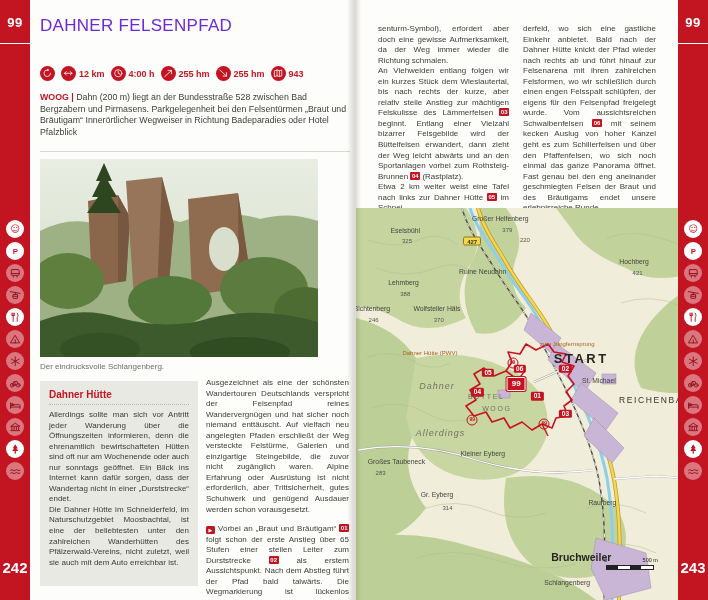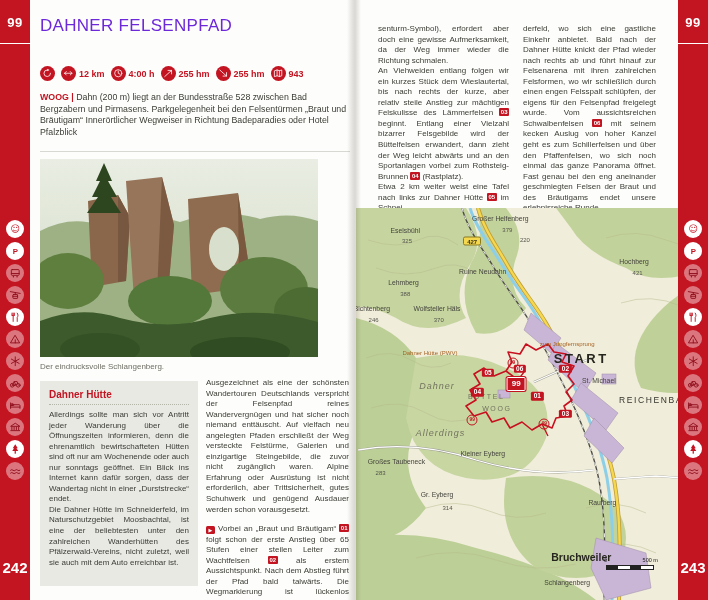--- a/index.html
+++ b/index.html
@@ -173,21 +173,21 @@
 
   <div class="infobox">
     <div class="ib-title">Dahner Hütte</div>
     <div class="ib-rule"></div>
     <p>Allerdings sollte man sich vor Antritt jeder Wanderung über die Öffnungszeiten informieren, denn die ehrenamtlich bewirtschafteten Hütten sind oft nur am Wochenende oder auch nur sonntags geöffnet. Ein Blick ins Internet kann dafür sorgen, dass der Wandertag nicht in einer „Durststrecke“ endet.</p>
     <p>Die Dahner Hütte im Schneiderfeld, im Naturschutzgebiet Moosbachtal, ist eine der beliebtesten unter den zahlreichen Wanderhütten des Pfälzerwald-Vereins, nicht zuletzt, weil sie auch mit dem Auto erreichbar ist.</p>
   </div>
 
   <div class="rcol">
     <p>Ausgezeichnet als eine der schönsten Wandertouren Deutschlands verspricht der Felsenpfad reines Wandervergnügen und hat sicher noch niemand enttäuscht. Auf vielfach neu angelegten Pfaden erschließt der Weg versteckte Felstürme, Galerien und einzigartige Steingebilde, die zuvor nicht zugänglich waren. Alpine Erfahrung oder Ausrüstung ist nicht erforderlich, aber Trittsicherheit, gutes Schuhwerk und genügend Ausdauer werden schon vorausgesetzt.</p>
-    <p class="gap"><span class="ri">▶</span> Vorbei an <b>„Braut und Bräutigam“</b> <span class="nb">01</span> folgt schon der erste Anstieg über 65 Stufen einer steilen Leiter zum <b>Wachtfelsen</b> <span class="nb">02</span> als erstem Aussichtspunkt. Nach dem Abstieg führt der Pfad bald talwärts. Die Wegmarkierung ist lückenlos (orangefarbiger Grund mit schwarzem Fel-</p>
+    <p class="gap"><span class="ri">▶</span> Vorbei an <b>„Braut und Bräutigam“</b> <span class="nb">01</span> folgt schon der erste Anstieg über 65 Stufen einer steilen Leiter zum <b>Durststrecke</b> <span class="nb">02</span> als erstem Aussichtspunkt. Nach dem Abstieg führt der Pfad bald talwärts. Die Wegmarkierung ist lückenlos (orangefarbiger Grund mit schwarzem Fel-</p>
   </div>
 
   <div class="rail rail-l">
     <div class="num">99</div>
     <div class="line"></div>
     <div class="icons">
         <div class="icn on">
           <svg viewBox="0 0 24 24" fill="none" stroke="currentColor" stroke-width="1.8" stroke-linecap="round" stroke-linejoin="round">
             <text x="12" y="18" font-size="18" text-anchor="middle" fill="currentColor" stroke="none" font-family="DejaVu Sans">☺</text>
           </svg>

